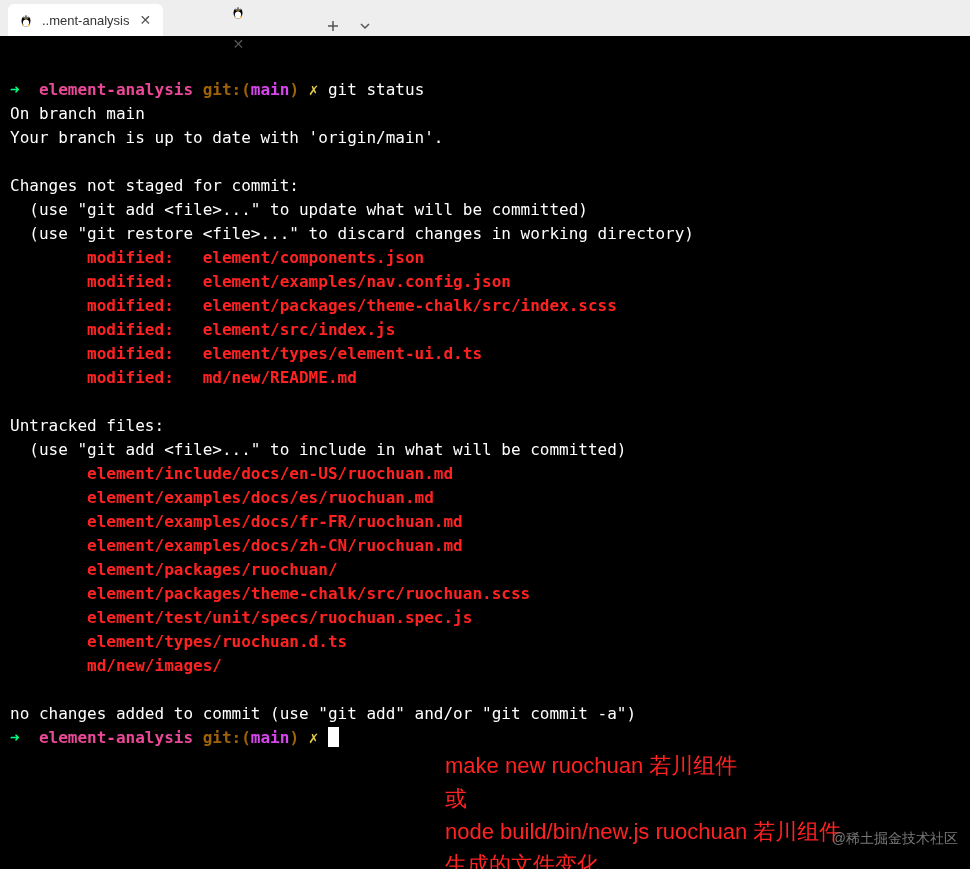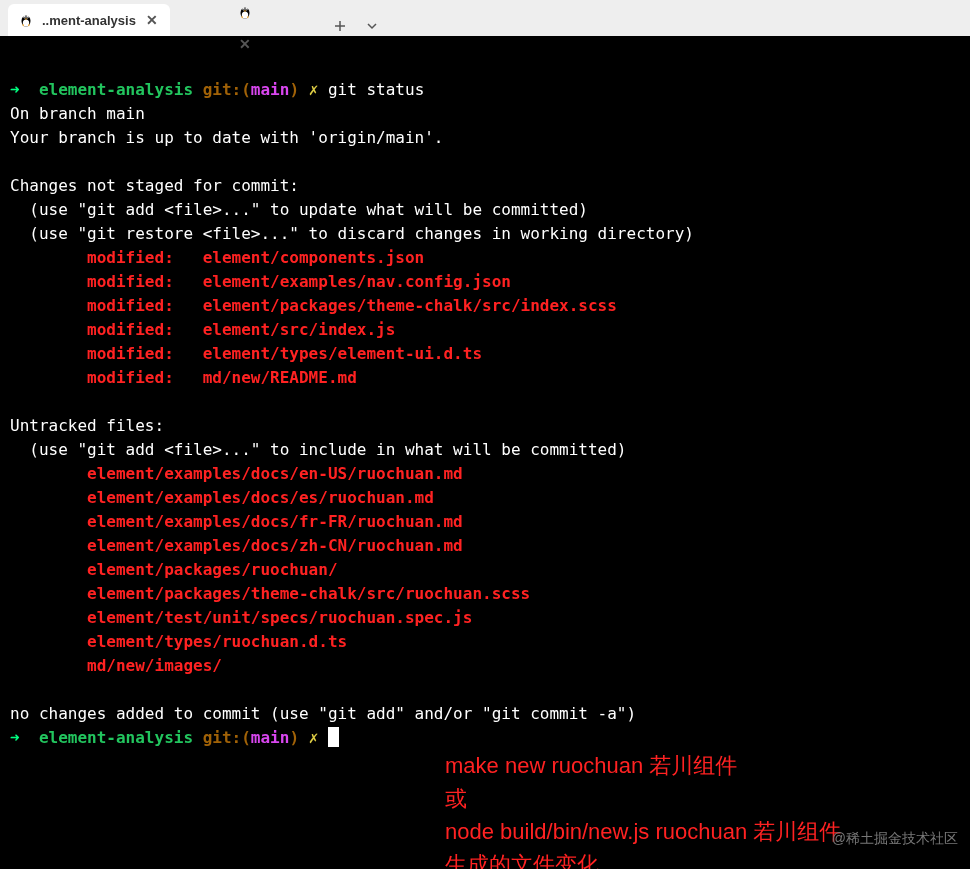--- a/index.html
+++ b/index.html
@@ -22,21 +22,20 @@
       display: flex;
       align-items: center;
       height: 32px;
       padding: 0 10px;
       gap: 8px;
       min-width: 150px;
       font-family: -apple-system, 'Segoe UI', sans-serif;
       font-size: 13px;
       color: #333;
       position: relative;
-      font-weight: bold;
     }
     .tab.active {
       background: #ffffff;
       border-radius: 6px 6px 0 0;
     }
     .tab.inactive {
       background: transparent;
       flex-direction: column;
     }
     .tab-icon {
@@ -78,21 +77,21 @@
     }
     .terminal {
       padding: 18px 10px;
       color: #ffffff;
       line-height: 1.5;
       white-space: pre;
       position: relative;
       height: calc(100% - 36px);
     }
     .arrow-prompt { color: #00ff80; }
-    .dir-name { color: #22c55e; font-weight: bold; }
+    .dir-name { color: #ec4899; font-weight: bold; }
     .git-label { color: #a16207; font-weight: bold; }
     .git-branch { color: #d946ef; font-weight: bold; }
     .dirty-mark { color: #ddcc44; font-weight: bold; }
     .modified-line { color: #ff2222; font-weight: bold; text-align: right;}
     .untracked-line { color: #ff2222; font-weight: bold; }
     .cursor-block {
       display: inline-block;
       width: 11px;
       height: 20px;
       background: #ffffff;
@@ -178,21 +177,21 @@
 <span>  (use "git restore &lt;file&gt;..." to discard changes in working directory)</span>
 <span class="modified-line">        modified:   element/components.json</span>
 <span class="modified-line">        modified:   element/examples/nav.config.json</span>
 <span class="modified-line">        modified:   element/packages/theme-chalk/src/index.scss</span>
 <span class="modified-line">        modified:   element/src/index.js</span>
 <span class="modified-line">        modified:   element/types/element-ui.d.ts</span>
 <span class="modified-line">        modified:   md/new/README.md</span>
 <span></span>
 <span>Untracked files:</span>
 <span>  (use "git add &lt;file&gt;..." to include in what will be committed)</span>
-<span class="untracked-line">        element/examples/docs/en-US/ruochuan.md</span>
+<span class="untracked-line">        element/include/docs/en-US/ruochuan.md</span>
 <span class="untracked-line">        element/examples/docs/es/ruochuan.md</span>
 <span class="untracked-line">        element/examples/docs/fr-FR/ruochuan.md</span>
 <span class="untracked-line">        element/examples/docs/zh-CN/ruochuan.md</span>
 <span class="untracked-line">        element/packages/ruochuan/</span>
 <span class="untracked-line">        element/packages/theme-chalk/src/ruochuan.scss</span>
 <span class="untracked-line">        element/test/unit/specs/ruochuan.spec.js</span>
 <span class="untracked-line">        element/types/ruochuan.d.ts</span>
 <span class="untracked-line">        md/new/images/</span>
 <span></span>
 <span>no changes added to commit (use "git add" and/or "git commit -a")</span>

